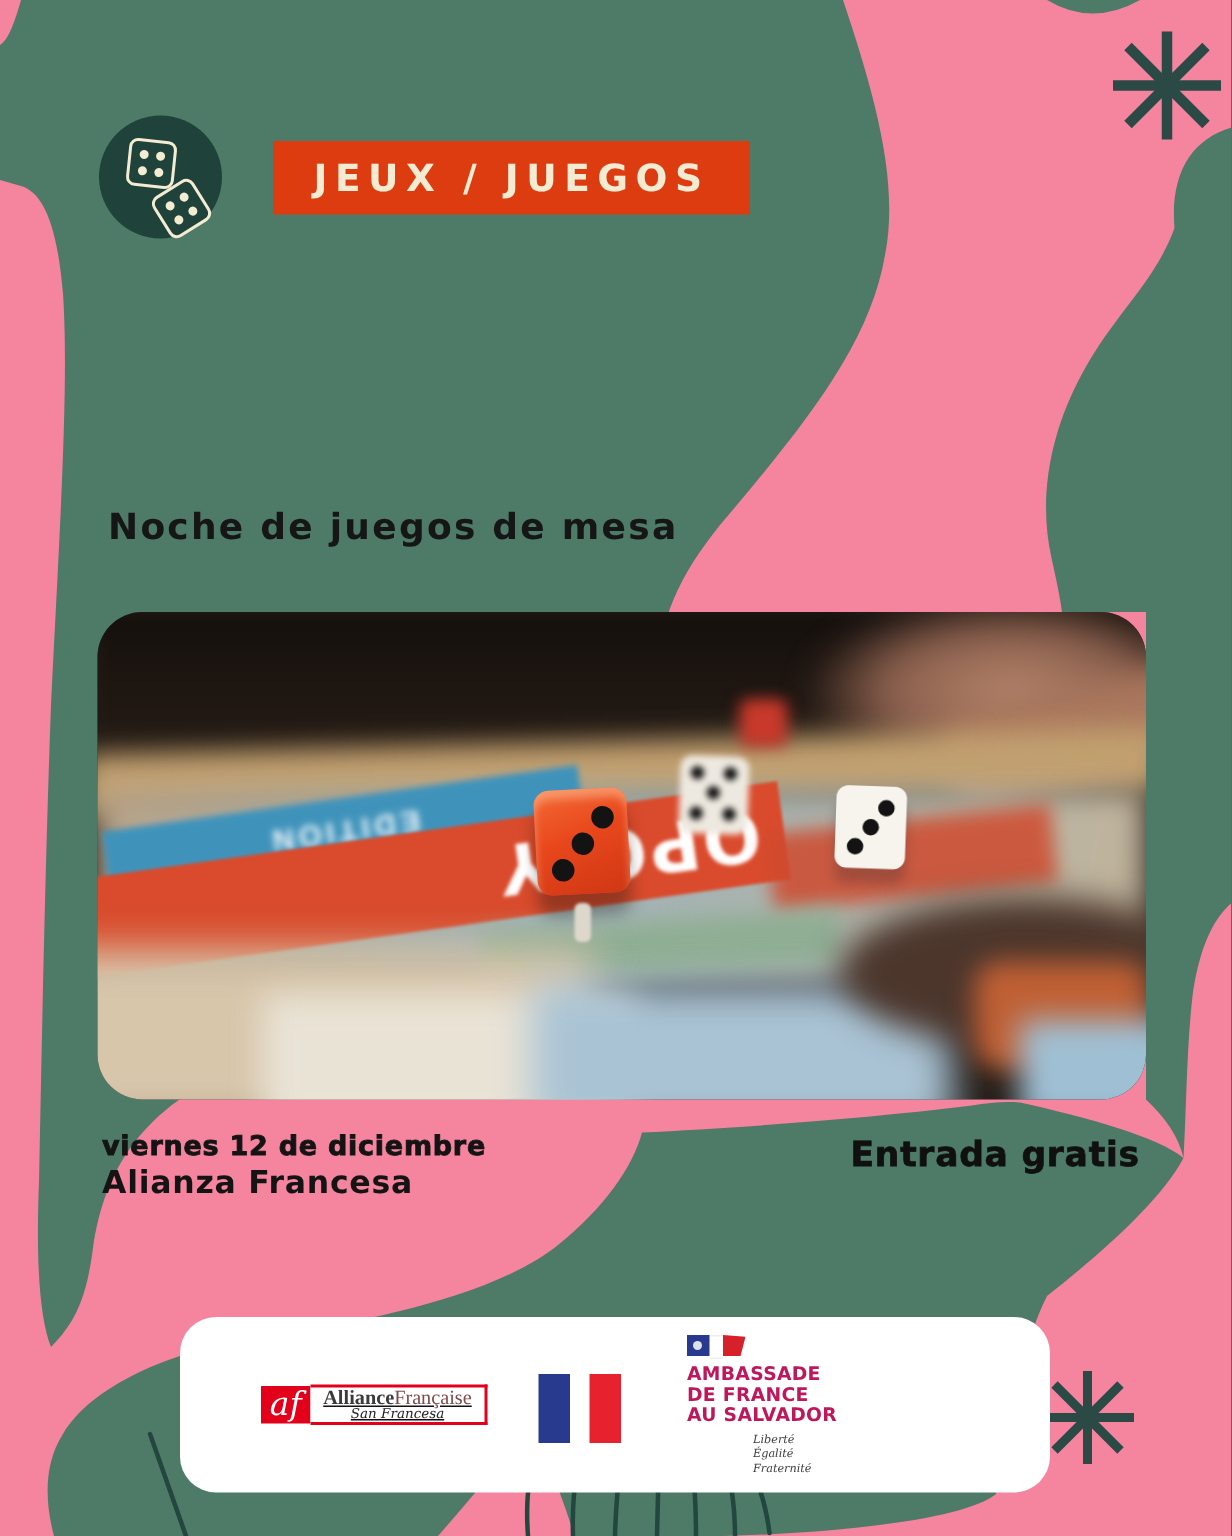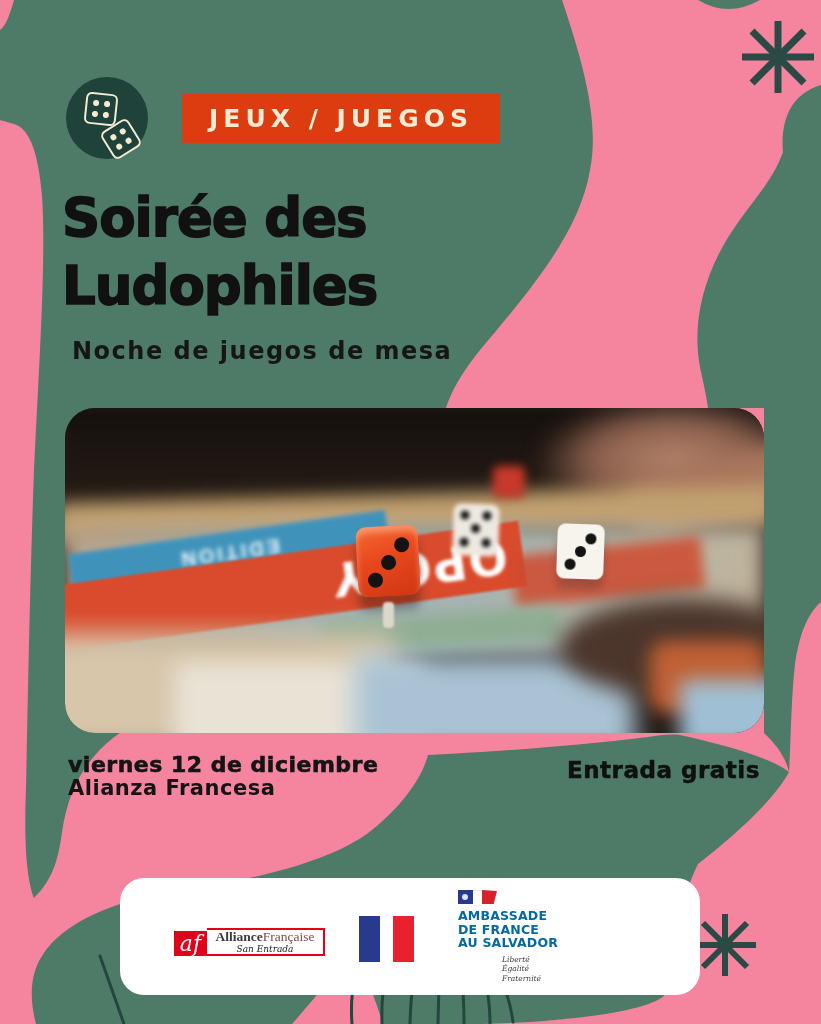--- a/index.html
+++ b/index.html
@@ -86,60 +86,60 @@
   .die-red-small{left:428px;top:58px;width:32px;height:32px;background:#c8392b;
     filter:blur(5px);border-radius:6px;}
   .ph-piece{left:318px;top:194px;width:11px;height:26px;background:#ded8cc;
     filter:blur(1px);border-radius:4px;}
   
   .details{
     position:absolute;left:68px;top:753px;
     font-family:"DejaVu Sans",sans-serif;font-size:21px;font-weight:700;
     line-height:23.5px;letter-spacing:.5px;color:#141414;
   }
-  .details .l:first-child{font-weight:800;font-size:22px;-webkit-text-stroke:.6px #141414;}
+  .details .l:first-child{font-weight:800;font-size:18px;-webkit-text-stroke:.6px #141414;}
   .details .l{display:block;}
   .admission{
     position:absolute;left:567px;top:757px;font-family:"DejaVu Sans",sans-serif;
     font-size:23px;font-weight:800;letter-spacing:.5px;color:#101010;
     -webkit-text-stroke:.5px #101010;
   }
   
   .card{
     position:absolute;left:120px;top:878px;width:580px;height:117px;
     background:#fff;border-radius:24px;display:flex;align-items:center;
     padding:0 0 0 54px;box-sizing:border-box;gap:30px;
   }
-  .af-logo{display:flex;align-items:flex-end;height:39px;}
+  .af-logo{display:flex;align-items:center;height:39px;}
   .af-box{width:33px;background:var(--af-red);color:#fff;display:flex;
     align-items:center;justify-content:center;font-family:"DejaVu Serif",serif;
     font-style:italic;font-size:22px;}
   .af-text{width:116px;border:2px solid var(--af-red);border-left:none;background:#fff;
-    display:flex;flex-direction:column;align-items:center;justify-content:center;line-height:1.05;}
+    display:flex;flex-direction:column;align-items:center;justify-content:center;line-height:1.05;text-decoration:underline;}
   .af-name{font-family:"Liberation Serif",serif;font-size:13.5px;white-space:nowrap;}
   .af-name b{color:#3b3b3b;font-weight:800;}
   .af-name i{color:#7d4a4a;font-style:normal;}
   .af-sub{font-family:"DejaVu Serif",serif;font-style:italic;font-size:9px;color:#222;}
   .fr-logo{display:flex;align-items:center;gap:14px;margin-left:4px;}
   .fr-word{color:var(--fr-red);font-family:"DejaVu Sans",sans-serif;
     font-weight:800;font-size:31px;letter-spacing:-.5px;}
   .fr-flag{display:flex;gap:13px;margin-top:4px;}
   .fr-flag i{display:block;width:21px;height:46px;}
   .fr-blue{background:var(--flag-blue);}
   .fr-redbar{background:#E8212E;}
   .embassy{margin-left:14px;display:flex;flex-direction:column;align-items:flex-start;}
   .emb-flag{display:flex;height:14px;margin-bottom:5px;}
   .emb-flag i{display:block;height:100%;}
   .emb-b{width:15px;background:var(--flag-blue);position:relative;}
   .emb-b::after{content:"";position:absolute;left:4px;top:4px;width:6px;height:6px;
     border-radius:50%;background:rgba(255,255,255,.85);}
   .emb-w{width:9px;background:#fff;border-top:1px solid #eee;border-bottom:1px solid #eee;}
   .emb-r{width:15px;background:var(--flag-red);clip-path:polygon(0 0,100% 8%,78% 100%,0 100%);}
   .emb-line{font-family:"DejaVu Sans",sans-serif;font-weight:800;font-size:12.5px;
-    line-height:13.5px;color:#0369a1;letter-spacing:.2px;}
+    line-height:13.5px;color:#be185d;letter-spacing:.2px;}
   .emb-motto{margin-top:5px;font-family:"DejaVu Serif",serif;font-style:italic;
     font-size:7.5px;line-height:9.5px;color:#3c3c3c;margin-left:44px;}
 </style>
 </head>
 <body>
 
 <div class="poster">
 
   <svg class="bg" width="821" height="1024" viewBox="0 0 821 1024">
     <path fill="#4E7A68" d="M 14 0 L 562 0 C 582 60 600 120 590 170 C 580 230 535 285 480 350 C 452 385 440 412 438 452 L 437 700 L 150 715 C 95 742 70 778 62 832 C 58 862 52 880 34 898 C 26 878 24 838 26 788 C 28 690 30 580 34 470 C 40 350 46 255 42 196 C 38 148 28 128 14 124 L 0 120 L 0 30 C 6 26 10 14 14 0 Z"></path>
@@ -184,24 +184,20 @@
         <circle cx="9.5" cy="20.5" r="3" fill="#F4EBD3" stroke="none"></circle>
         <circle cx="20.5" cy="20.5" r="3" fill="#F4EBD3" stroke="none"></circle>
       </g>
     </g>
   </svg>
 
   <div class="badge">
     <span>JEUX / JUEGOS</span>
   </div>
 
-  <div class="title">
-    <div>Soirée des</div>
-    <div>Ludophiles</div>
-  </div>
   <div class="subtitle">Noche de juegos de mesa</div>
 
   <div class="photo">
     <div class="ph-top"></div>
     <div class="ph-hand"></div>
     <div class="ph-fingers"></div>
     <div class="ph-table"></div>
     <div class="ph-board"></div>
     <div class="ph-bluestrip">
       <span>EDITION</span>
@@ -242,21 +238,21 @@
     <span class="l">viernes 12 de diciembre</span>
     <span class="l">Alianza Francesa</span>
   </div>
   <div class="admission">Entrada gratis</div>
 
   <div class="card">
     <div class="af-logo">
       <div class="af-box">af</div>
       <div class="af-text">
         <div class="af-name"><b>Alliance</b><i>Française</i></div>
-        <div class="af-sub">San Entrada</div>
+        <div class="af-sub">San Francesa</div>
       </div>
     </div>
     <div class="fr-logo">
       <span class="fr-flag">
         <i class="fr-blue"></i>
           <i class="fr-redbar"></i>
       </span>
     </div>
     <div class="embassy">
       <span class="emb-flag">

